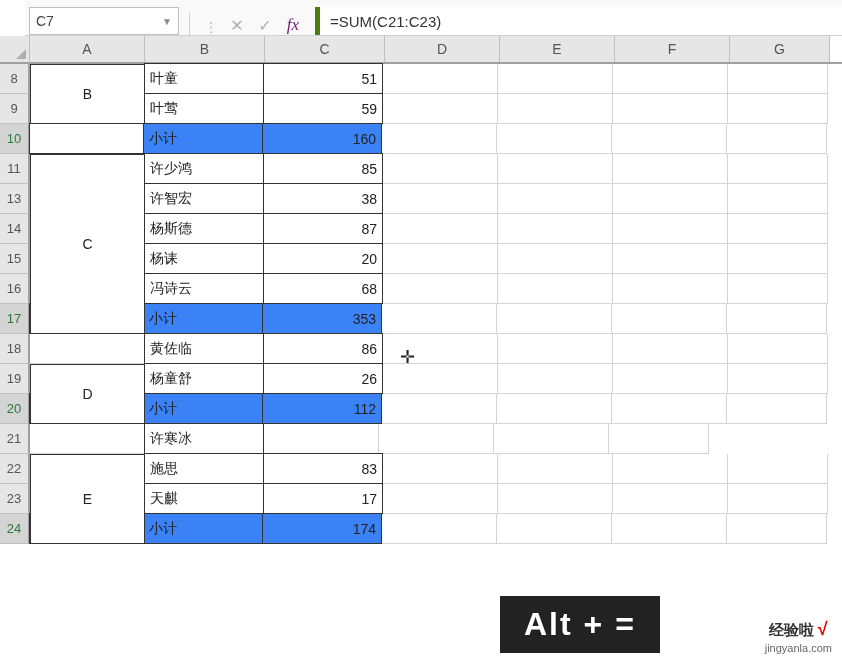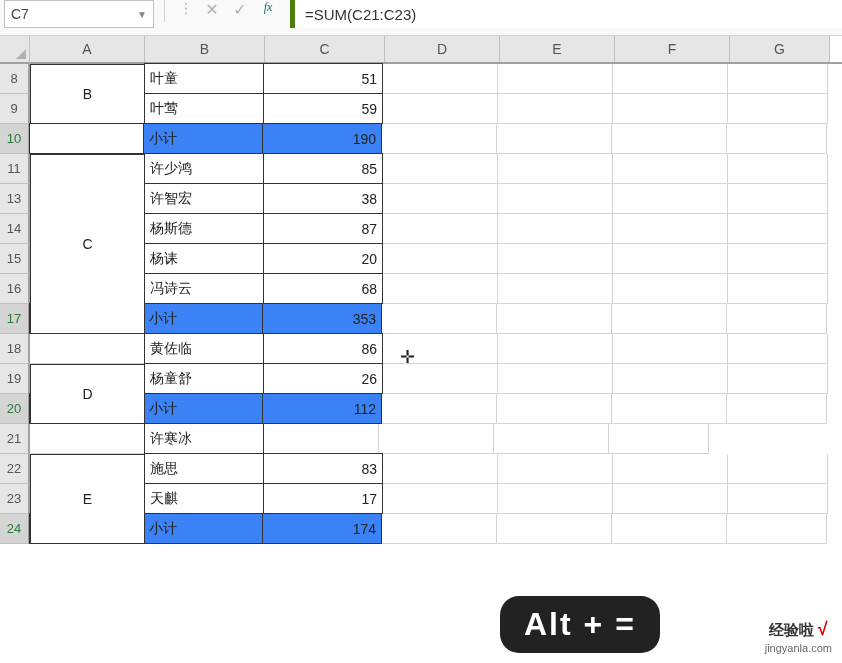--- a/index.html
+++ b/index.html
@@ -9,24 +9,25 @@
       background: #fff;
       width: 842px;
       height: 663px;
       overflow: hidden;
       position: relative;
     }
     
     
     .formula-bar {
       display: flex;
-      align-items: flex-start;
+      align-items: flex-end;
       height: 36px;
       border-bottom: 1px solid #d0d0d0;
       background: #f9f9f9;
+      margin-left: 25px;
     }
     .name-box {
       width: 150px;
       height: 28px;
       margin-left: 4px;
       background: #fff;
       border: 1px solid #c0c0c0;
       display: flex;
       align-items: center;
       padding: 0 6px;
@@ -52,22 +53,22 @@
     .fb-icon {
       width: 28px;
       text-align: center;
       color: #b0b0b0;
       font-size: 16px;
       cursor: default;
     }
     .fb-icon.fx {
       font-style: italic;
       font-family: "Times New Roman", serif;
-      color: #0f766e;
-      font-size: 12px;
+      color: #701a75;
+      font-size: 17px;
     }
     .formula-input {
       flex: 1;
       height: 28px;
       border: none;
       padding: 0 10px;
       font-size: 15px;
       color: #333;
       background: #fff;
       border-left: 5px solid #4d7c0f;
@@ -180,21 +181,20 @@
     .overlay-shortcut {
       position: absolute;
       bottom: 10px;
       left: 500px;
       background: #222;
       color: #fff;
       font-size: 32px;
       font-weight: bold;
       padding: 10px 24px;
       letter-spacing: 2px;
-      border-radius: 19px;
     }
     
     .watermark {
       position: absolute;
       bottom: 8px;
       right: 10px;
       font-size: 13px;
       color: #333;
       text-align: center;
     }
@@ -251,21 +251,21 @@
         <div class="cell c-C data-b">59</div>
         <div class="cell c-D"></div>
         <div class="cell c-E"></div>
         <div class="cell c-F"></div>
         <div class="cell c-G"></div>
       </div>
       <div class="row">
         <div class="row-h selected">10</div>
         <div class="cell c-A data-b"></div>
         <div class="cell c-B data-b subtotal">小计</div>
-        <div class="cell c-C data-b subtotal">190</div>
+        <div class="cell c-C data-b subtotal">160</div>
         <div class="cell c-D"></div>
         <div class="cell c-E"></div>
         <div class="cell c-F"></div>
         <div class="cell c-G"></div>
       </div>
       <div class="row">
         <div class="row-h">11</div>
         <div class="cell c-A"></div>
         <div class="cell c-B data-b">许少鸿</div>
         <div class="cell c-C data-b">85</div>

